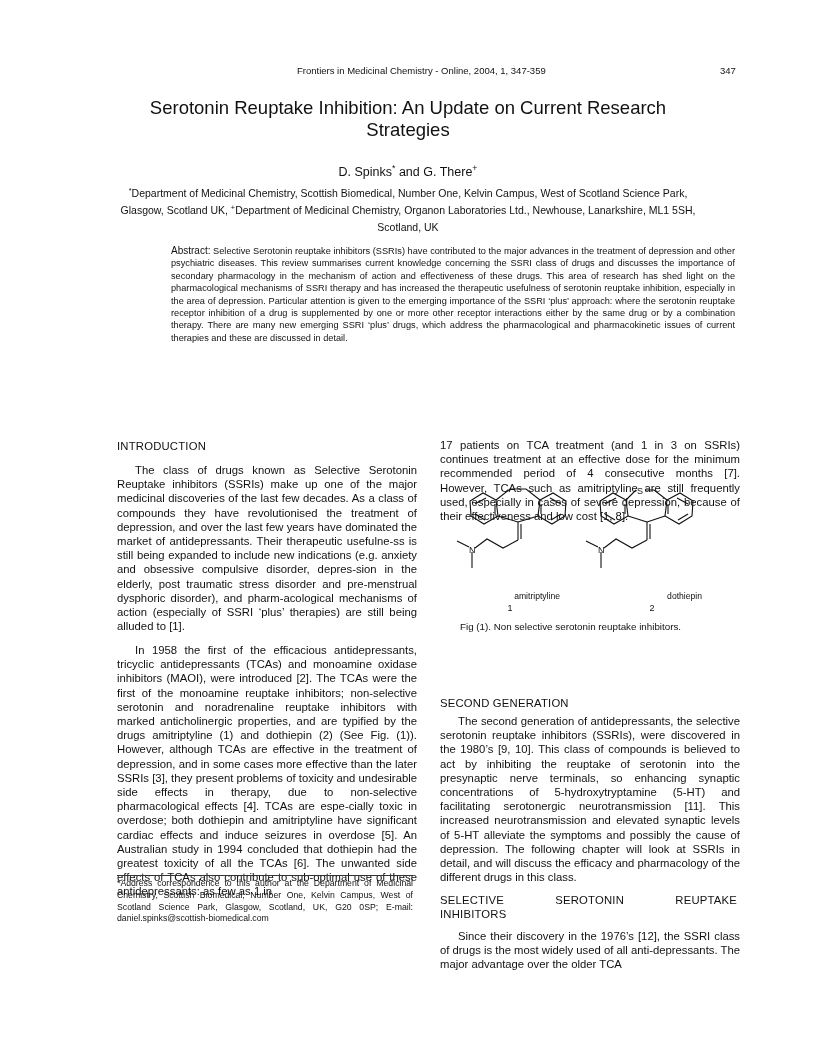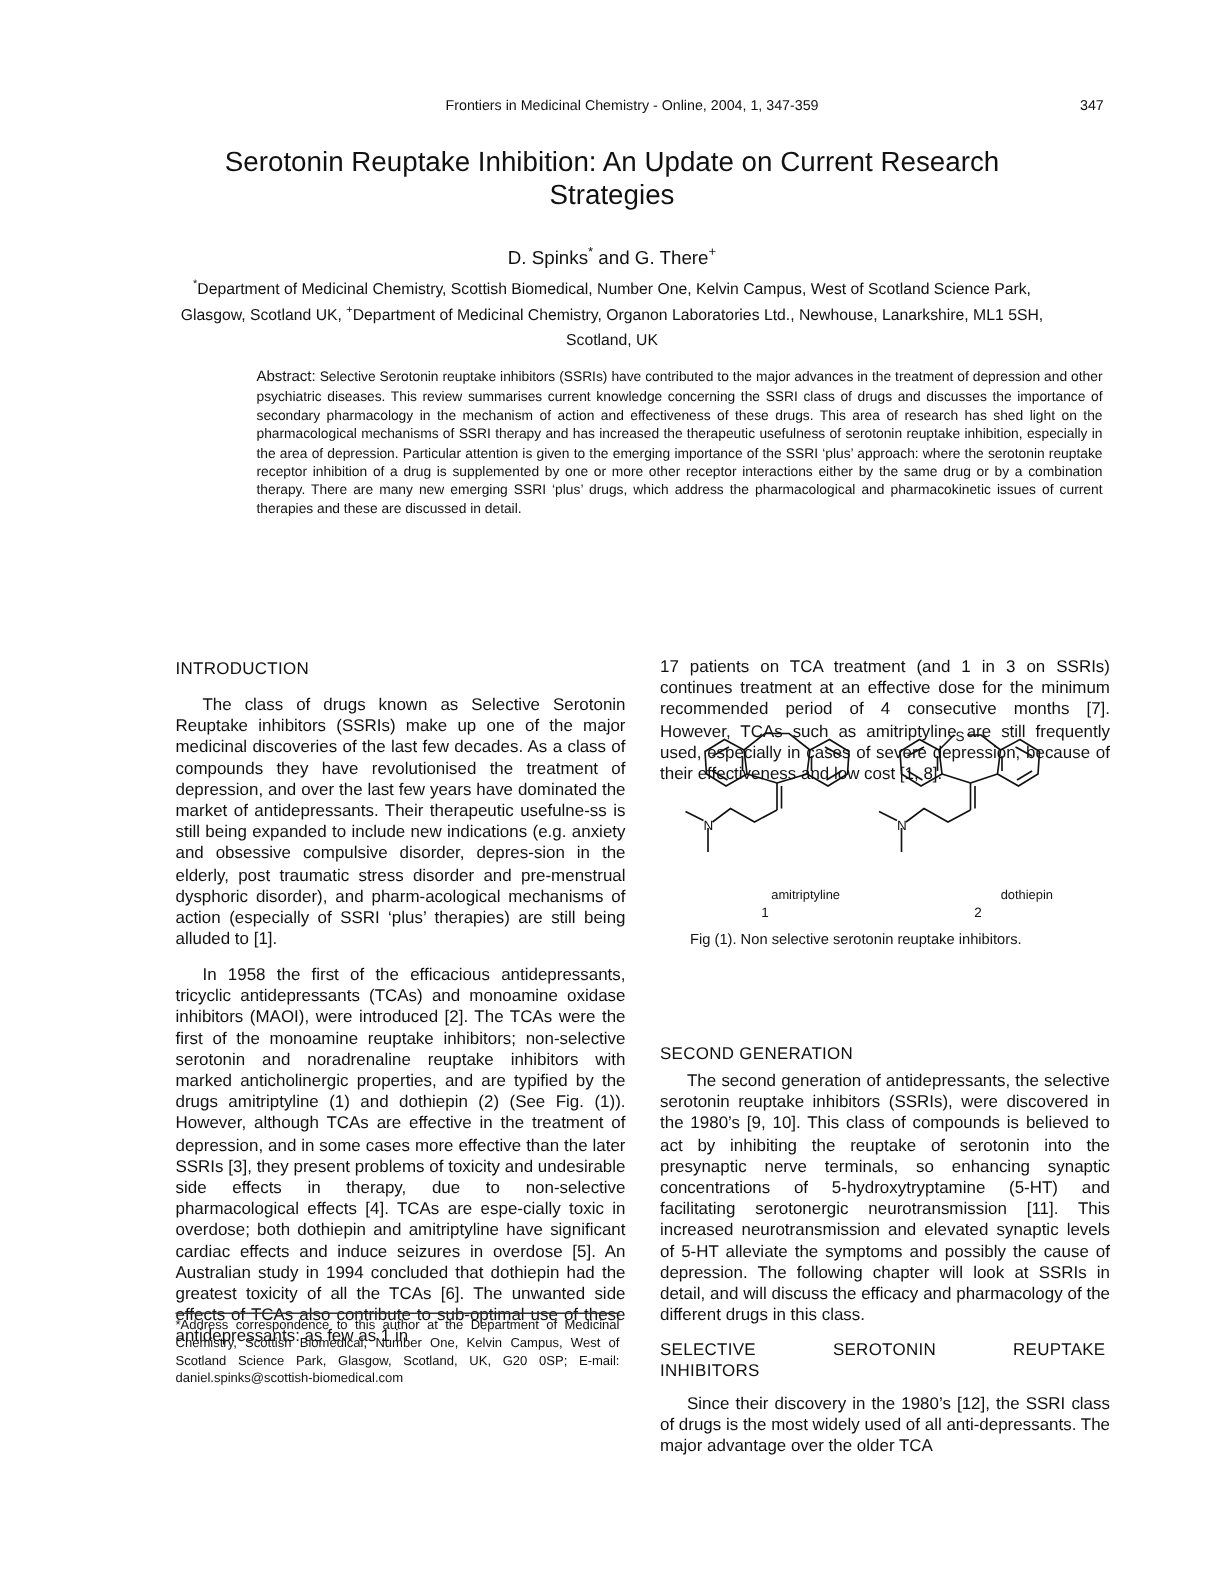--- a/index.html
+++ b/index.html
@@ -144,14 +144,14 @@
 
 <h2 class="abs col col-right ssri-h">
   <div class="row">
     <span>SELECTIVE</span>
     <span>SEROTONIN</span>
     <span>REUPTAKE</span>
   </div>
   <div>INHIBITORS</div>
 </h2>
 <div class="abs col col-right ssri-p">
-  <p class="indent">Since their discovery in the 1980’s [12], the SSRI class of drugs is the most widely used of all anti-depressants. The major advantage over the older TCA</p>
+  <p class="indent">Since their discovery in the 1976’s [12], the SSRI class of drugs is the most widely used of all anti-depressants. The major advantage over the older TCA</p>
 </div>
 
 </body></html>

